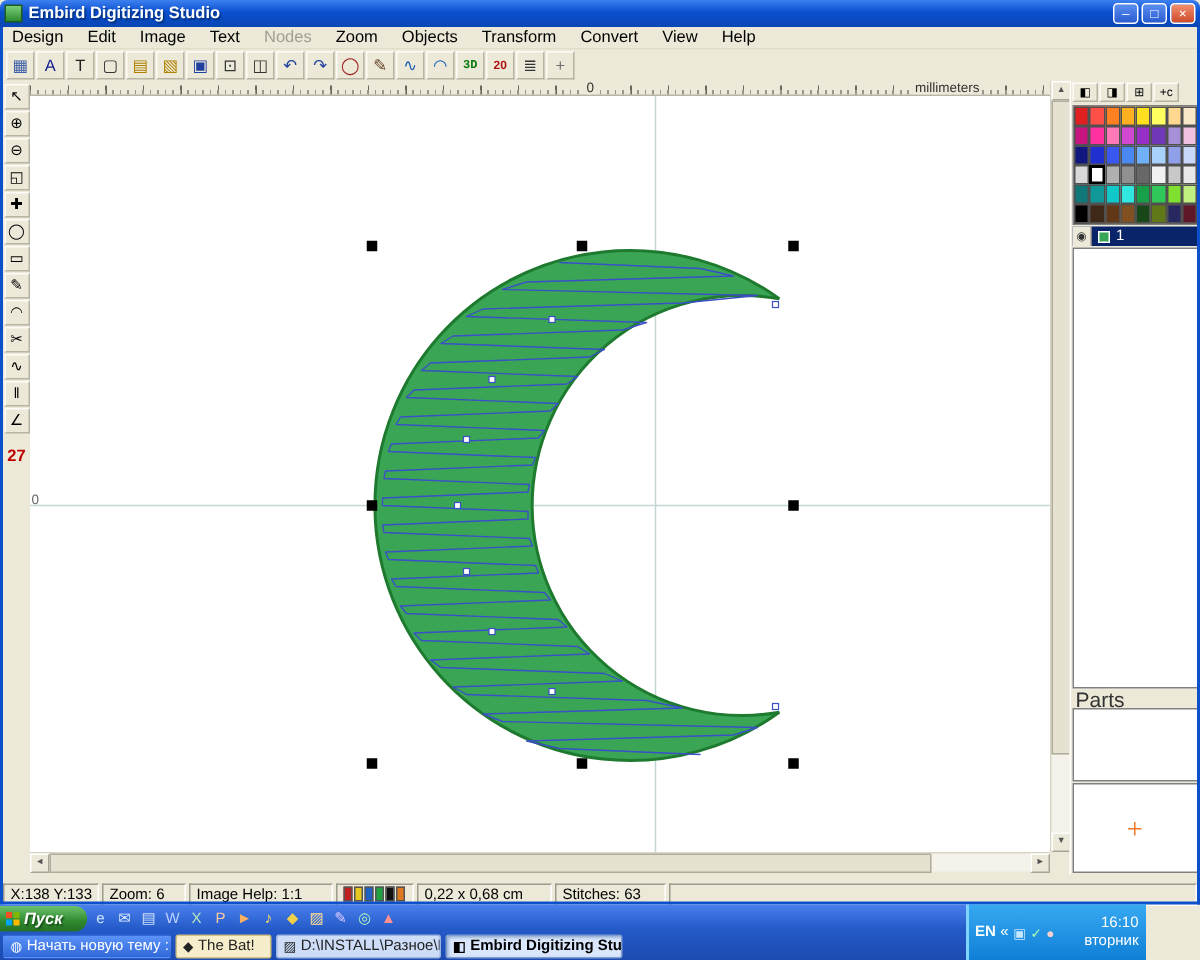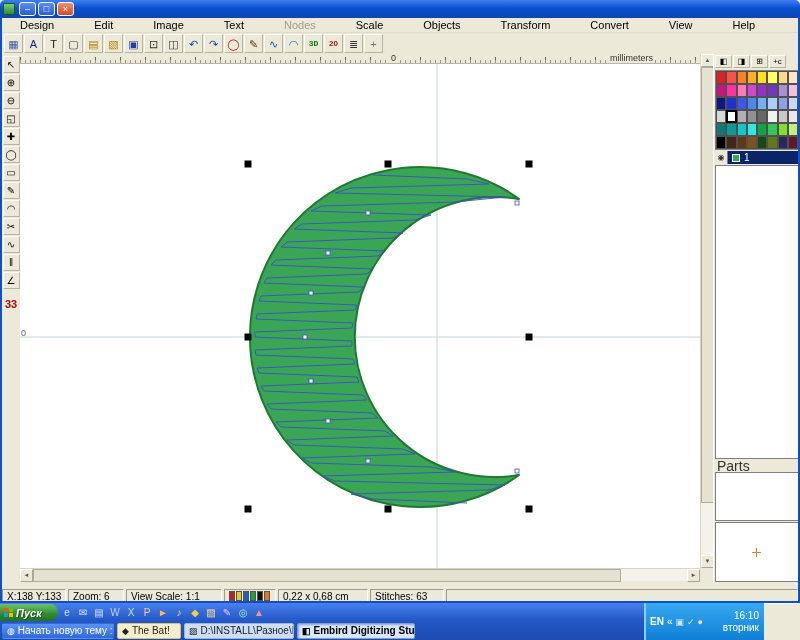--- a/index.html
+++ b/index.html
@@ -11,21 +11,21 @@
     color:#fff;display:flex;align-items:center;gap:4px;padding:0 3px;border-radius:5px 5px 0 0;position:absolute;}
   .app-icon{width:12px;height:12px;background:linear-gradient(#7ad07a,#2e8a2e);border:1px solid #1c5c1c;display:inline-block;}
   .title-text{font-weight:bold;font-size:11px;text-shadow:1px 1px 1px #00307a;flex:1;white-space:nowrap;}
   .winbtns{display:flex;gap:2px;}
   .winbtn{width:17px;height:14px;border:1px solid #fff;border-radius:3px;color:#fff;font-size:9px;line-height:12px;
     text-align:center;background:linear-gradient(#5a8ff0,#2a5cd0);}
   .winbtn.close{background:linear-gradient(#f09070,#d04a28);}
 
   
   .menubar{left:0;top:18px;width:800px;height:15px;background:#ece9d8;display:flex;align-items:center;position:absolute;border-bottom:1px solid #e0dcc8;}
-  .menu-item{padding:1px 20px;cursor:default;}
+  .menu-item{padding:1px 8px;cursor:default;}
   .menu-item.disabled{color:#a09e90;}
 
   
   .toolbar{left:0;top:33px;width:800px;height:21px;background:#ece9d8;display:flex;align-items:center;gap:1px;padding-left:4px;position:absolute;}
   .tb{width:19px;height:19px;background:#ece9d8;border:1px solid;border-color:#fdfcf8 #b8b4a4 #b8b4a4 #fdfcf8;
     font-family:"Liberation Sans",sans-serif;font-size:11px;line-height:16px;text-align:center;padding:0;cursor:default;}
   .tb.small-label{font-size:8px;font-weight:bold;}
 
   
   .left-toolbar{left:2px;top:54px;width:18px;height:529px;background:#ece9d8;display:flex;flex-direction:column;align-items:center;gap:1px;padding-top:2px;position:absolute;}
@@ -105,35 +105,36 @@
   .tray-lang{font-size:10px;font-weight:bold;}
   .tray-chev{font-size:10px;}
   .tray-ico{font-size:9px;}
   .clock{margin-left:auto;text-align:right;font-size:10px;line-height:12px;}
 </style>
 </head>
 <body>
 
 <div class="titlebar">
   <span class="app-icon"></span>
+  <span class="title-text">Embird Digitizing Studio</span>
   <span class="winbtns">
     <button class="winbtn">–</button>
     <button class="winbtn">□</button>
     <button class="winbtn close">×</button>
   </span>
 </div>
 
 <div class="menubar">
 
 <span class="menu-item">Design</span>
     <span class="menu-item">Edit</span>
     <span class="menu-item">Image</span>
     <span class="menu-item">Text</span>
     <span class="menu-item disabled">Nodes</span>
-    <span class="menu-item">Scale</span>
+    <span class="menu-item">Zoom</span>
     <span class="menu-item">Objects</span>
     <span class="menu-item">Transform</span>
     <span class="menu-item">Convert</span>
     <span class="menu-item">View</span>
     <span class="menu-item">Help</span>
   </div>
 
 <div class="toolbar">
 
 <button class="tb" style="color: rgb(64, 96, 168);">▦</button>
@@ -167,21 +168,21 @@
       <button class="lt">✚</button>
       <button class="lt">◯</button>
       <button class="lt">▭</button>
       <button class="lt">✎</button>
       <button class="lt">◠</button>
       <button class="lt">✂</button>
       <button class="lt">∿</button>
       <button class="lt">‖</button>
       <button class="lt">∠</button>
     </div>
-  <span class="lt-badge">33</span>
+  <span class="lt-badge">27</span>
 </div>
 
 <div class="ruler">
   <span class="ruler-zero">0</span>
   <span class="ruler-unit">millimeters</span>
 </div>
 
 <div class="canvas">
   <span class="v-zero">0</span>
   <svg id="design-svg" width="680" height="504" viewBox="0 0 680 504" style="position:absolute;left:0;top:0;">
@@ -293,21 +294,21 @@
   <div class="parts-bar">Parts</div>
   <div class="parts-list"></div>
   <div class="preview">
     <span class="cross"></span>
   </div>
 </div>
 
 <div class="statusbar">
   <span class="seg" style="width:64px;">X:138 Y:133</span>
   <span class="seg" style="width:56px;">Zoom: 6</span>
-  <span class="seg" style="width:96px;">View Scale: 1:1</span>
+  <span class="seg" style="width:96px;">Image Help: 1:1</span>
   <span class="seg seg-sw" style="width:52px;">
 
   <span style="background: rgb(192, 32, 32);"></span>
       <span style="background: rgb(232, 200, 32);"></span>
       <span style="background: rgb(32, 96, 192);"></span>
       <span style="background: rgb(32, 160, 64);"></span>
       <span style="background: rgb(17, 17, 17);"></span>
       <span style="background: rgb(224, 120, 32);"></span>
     </span>
   <span class="seg" style="width:90px;">0,22 x 0,68 cm</span>

